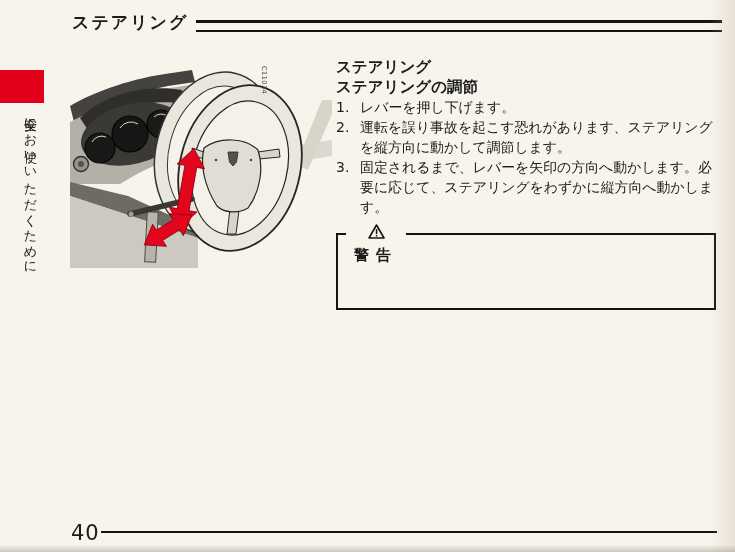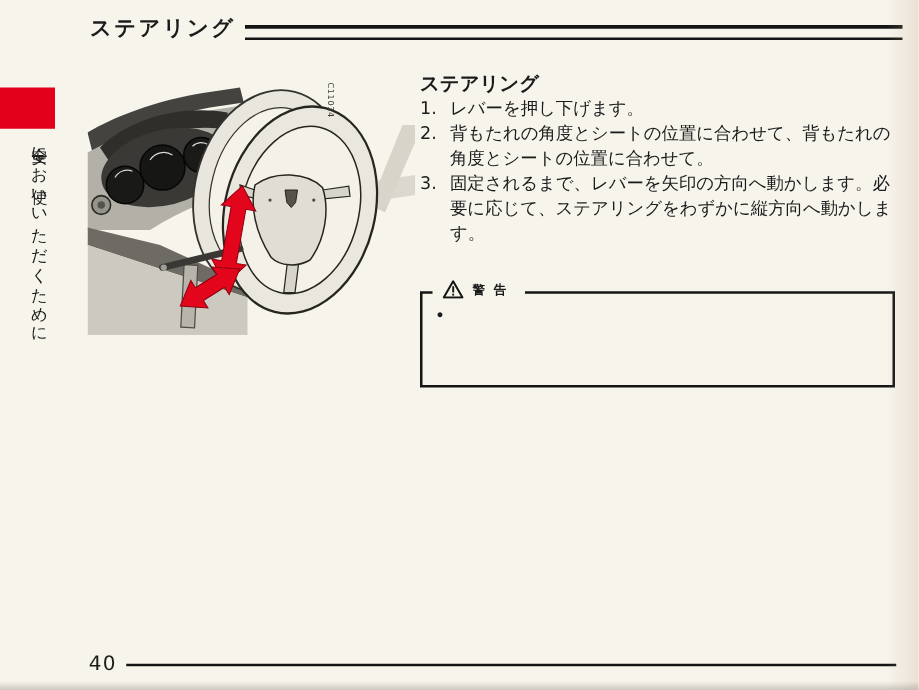--- a/index.html
+++ b/index.html
@@ -66,33 +66,33 @@
   
   .warning-box{
     position:absolute;left:336px;top:233px;width:376px;height:73px;
     border:2px solid #141414;
   }
   .warning-title{
     position:absolute;top:-11px;left:8px;
     background:var(--page-bg);
     padding:0 8px;
     display:flex;align-items:center;gap:7px;
-    font-size:10px;font-weight:bold;
+    font-size:15px;font-weight:bold;flex-direction:column;
   }
   .warning-title .t-label{letter-spacing:7px;}
   .warning-body{
     display:flex;
     padding:9px 6px 0 10px;
     font-size:13.5px;line-height:19.5px;font-weight:500;
   }
   .warning-bullet{width:13px;flex-shrink:0;}
   .warning-text{flex:1;}
   
   .page-number{
-    position:absolute;left:71px;top:521px;font-size:16px;letter-spacing:1px;
+    position:absolute;left:71px;top:521px;font-size:21px;letter-spacing:1px;
   }
   .footer-rule{
     position:absolute;left:101px;top:531px;width:616px;height:2px;background:#141414;
   }
 </style>
 </head>
 <body>
 
 <div>
 
@@ -159,28 +159,29 @@
         <path transform="rotate(10 117 132)" d="M117,92 L103,110 L111,110 L111,154 L103,154 L117,172 L131,154 L123,154 L123,110 L131,110 Z"></path>
         <path transform="rotate(-32 98 174)" d="M70,174 L88,161 L88,168 L108,168 L108,161 L126,174 L108,187 L108,180 L88,180 L88,187 Z"></path>
       </g>
 
       <text x="192" y="10" transform="rotate(90 192 10)" font-size="6.5" fill="#3d3c39" letter-spacing="0.5">C11034</text>
     </svg>
   </div>
 
   <div class="content">
     <h1 class="content-heading">ステアリング</h1>
+    <h2 class="content-subheading">ステアリングの調節</h2>
     <ol class="steps">
       <li class="step">
         <span class="step-num">1.</span>
         <span class="step-text">レバーを押し下げます。</span>
       </li>
       <li class="step">
         <span class="step-num">2.</span>
-        <span class="step-text">背もたれの角度とシートの位置に合わせて、背もたれの角度とシートの位置に合わせて。</span>
+        <span class="step-text">運転を誤り事故を起こす恐れがあります、ステアリングを縦方向に動かして調節します。</span>
       </li>
       <li class="step">
         <span class="step-num">3.</span>
         <span class="step-text">固定されるまで、レバーを矢印の方向へ動かします。必要に応じて、ステアリングをわずかに縦方向へ動かします。</span>
       </li>
     </ol>
   </div>
 
   <div class="warning-box">
     <div class="warning-title">

